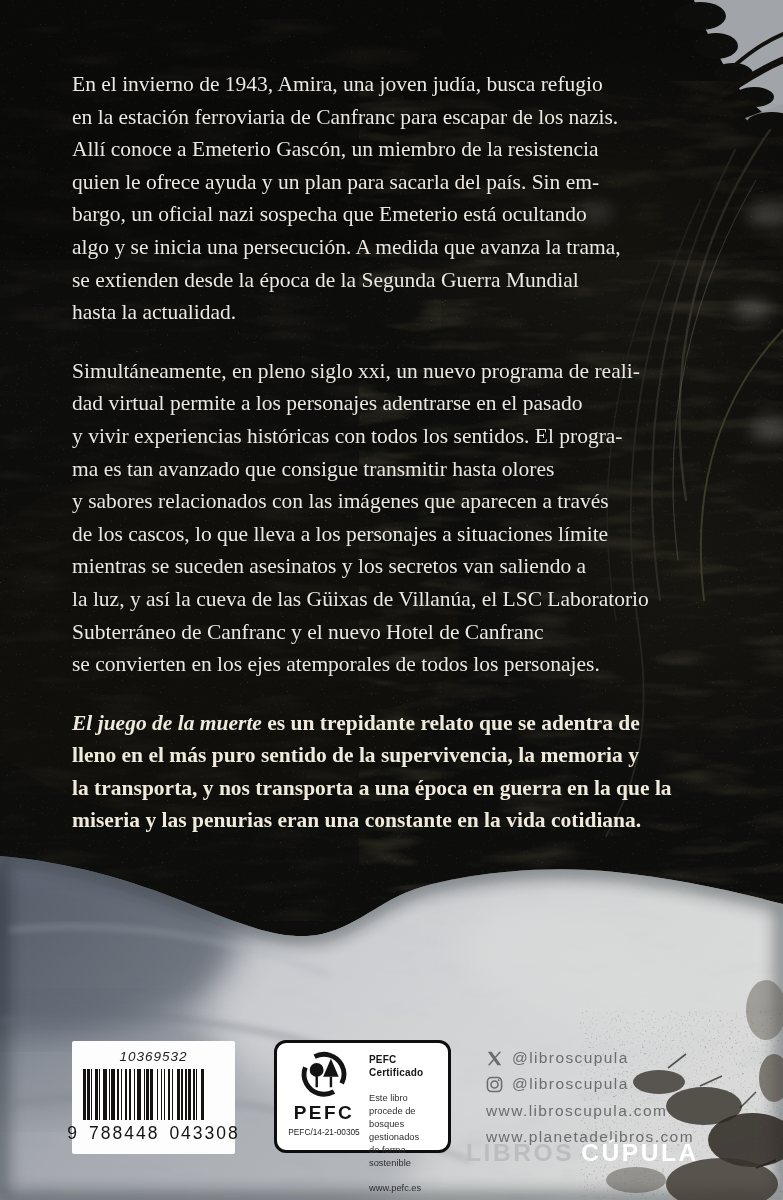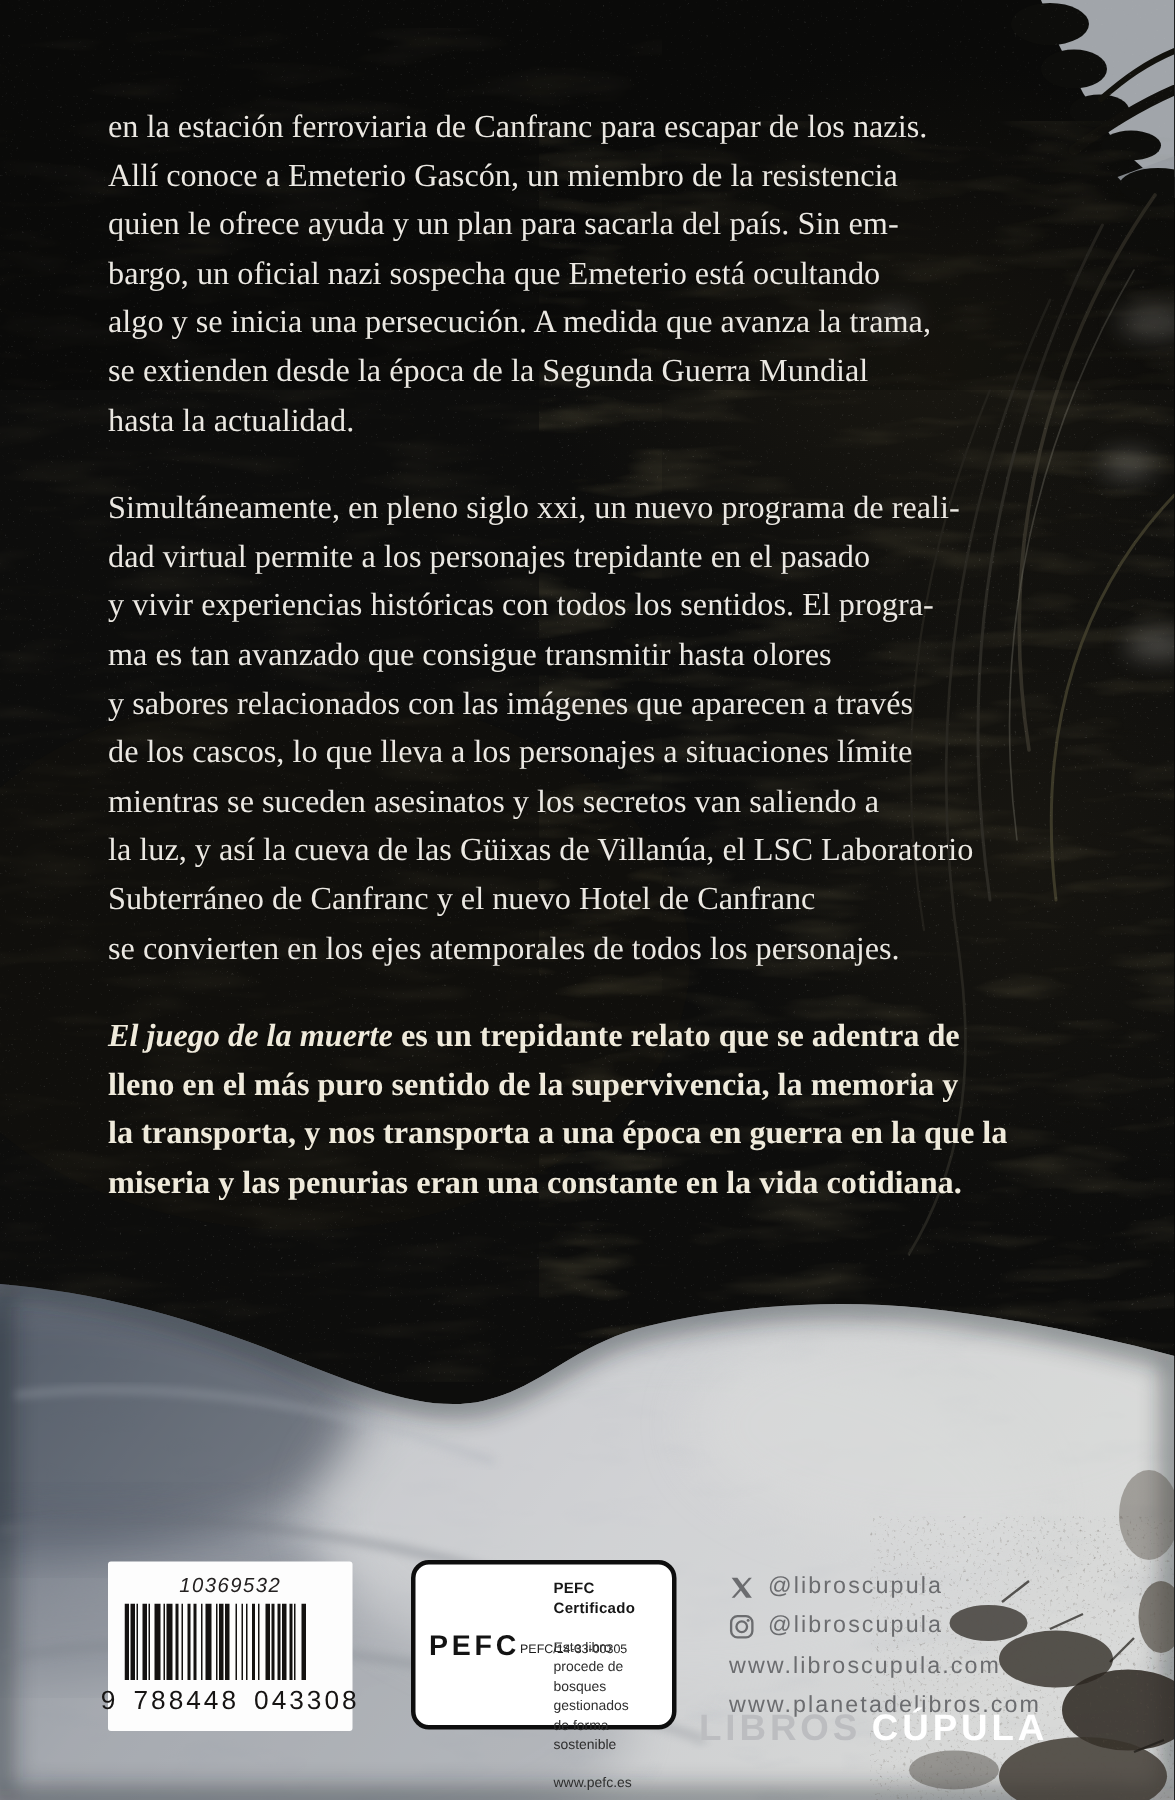--- a/index.html
+++ b/index.html
@@ -22,21 +22,21 @@
                display:flex;flex-direction:column;align-items:center;box-sizing:border-box;border-radius:2px;}
   .bc-top{font-size:13.5px;letter-spacing:1px;color:#232020;margin:8px 0 5px 0;font-style:italic;}
   .bc-bars{width:141px;height:51px;overflow:hidden;font-size:0;line-height:0;}
   .bc-bars span{display:inline-block;height:51px;vertical-align:top;}
   .bc-digits{display:flex;gap:10px;margin-top:3px;color:#161413;font-size:17.5px;letter-spacing:2px;}
 
   
   .pefc-box{position:absolute;left:274px;top:1040px;width:177px;height:113px;background:#fff;
             border:3px solid #0e0e0e;border-radius:12px;box-sizing:border-box;
             display:flex;padding:7px 7px 5px 9px;gap:7px;}
-  .pefc-left{width:76px;display:flex;flex-direction:row;align-items:center;}
+  .pefc-left{width:76px;display:flex;flex-direction:column;align-items:center;}
   .pefc-word{font-weight:700;font-size:19px;letter-spacing:2.5px;color:#131313;margin-top:0px;}
   .pefc-lic{font-size:8.3px;color:#1d1d1d;margin-top:3px;white-space:nowrap;}
   .pefc-right{flex:1;color:#2e2e2e;font-size:9.3px;line-height:13px;padding-top:3px;}
   .pefc-title{font-weight:700;color:#161616;font-size:10px;margin-bottom:13px;letter-spacing:.2px;}
   .pefc-url{margin-top:12px;}
 
   
   .social{position:absolute;left:486px;top:1040px;color:#6b6c6f;font-size:15.5px;letter-spacing:1.4px;}
   .social-row{display:flex;align-items:flex-end;gap:9px;height:26.5px;}
   .social svg{flex:0 0 auto;}
@@ -153,31 +153,32 @@
         <rect x="590" y="1020" width="193" height="180" filter="url(#speckdark)" opacity="0.8"></rect>
         <path d="M668,1068 l18,-14 M700,1086 l22,-10 M740,1108 l16,-16 M756,1168 l20,-8" stroke="#1d1a16" stroke-width="1.6" opacity="0.7"></path>
       </g>
     </g>
 
     <rect width="783" height="260" fill="#000000" opacity="0.18"></rect>
   </svg>
 
   <div class="synopsis">
     <div class="para">
+        <div>En el invierno de 1943, Amira, una joven judía, busca refugio</div>
         <div>en la estación ferroviaria de Canfranc para escapar de los nazis.</div>
         <div>Allí conoce a Emeterio Gascón, un miembro de la resistencia</div>
         <div>quien le ofrece ayuda y un plan para sacarla del país. Sin em-</div>
         <div>bargo, un oficial nazi sospecha que Emeterio está ocultando</div>
         <div>algo y se inicia una persecución. A medida que avanza la trama,</div>
         <div>se extienden desde la época de la Segunda Guerra Mundial</div>
         <div>hasta la actualidad.</div>
       </div>
     <div class="para">
         <div>Simultáneamente, en pleno siglo xxi, un nuevo programa de reali-</div>
-        <div>dad virtual permite a los personajes trepidante en el pasado</div>
+        <div>dad virtual permite a los personajes adentrarse en el pasado</div>
         <div>y vivir experiencias históricas con todos los sentidos. El progra-</div>
         <div>ma es tan avanzado que consigue transmitir hasta olores</div>
         <div>y sabores relacionados con las imágenes que aparecen a través</div>
         <div>de los cascos, lo que lleva a los personajes a situaciones límite</div>
         <div>mientras se suceden asesinatos y los secretos van saliendo a</div>
         <div>la luz, y así la cueva de las Güixas de Villanúa, el LSC Laboratorio</div>
         <div>Subterráneo de Canfranc y el nuevo Hotel de Canfranc</div>
         <div>se convierten en los ejes atemporales de todos los personajes.</div>
       </div>
     <div class="para review">
@@ -203,21 +204,21 @@
   <div class="pefc-box">
     <div class="pefc-left">
       <svg width="52" height="52" viewBox="0 0 60 60" aria-hidden="true">
         <circle cx="30" cy="28" r="23" fill="none" stroke="#141414" stroke-width="5.6" stroke-dasharray="58 13 56 17.5" transform="rotate(-118 30 28)"></circle>
         <circle cx="21.5" cy="23" r="8" fill="#141414"></circle>
         <rect x="20.2" y="27" width="2.8" height="16" fill="#141414"></rect>
         <polygon points="38,10 47,31 29,31" fill="#141414"></polygon>
         <rect x="36.6" y="31" width="2.8" height="12" fill="#141414"></rect>
       </svg>
       <div class="pefc-word">PEFC</div>
-      <div class="pefc-lic">PEFC/14-33-00305</div>
+      <div class="pefc-lic">PEFC/14-21-00305</div>
     </div>
     <div class="pefc-right">
       <div class="pefc-title">PEFC Certificado</div>
       <div>
           <div>Este libro procede de</div>
           <div>bosques gestionados</div>
           <div>de forma sostenible</div>
         </div>
       <div class="pefc-url">www.pefc.es</div>
     </div>

